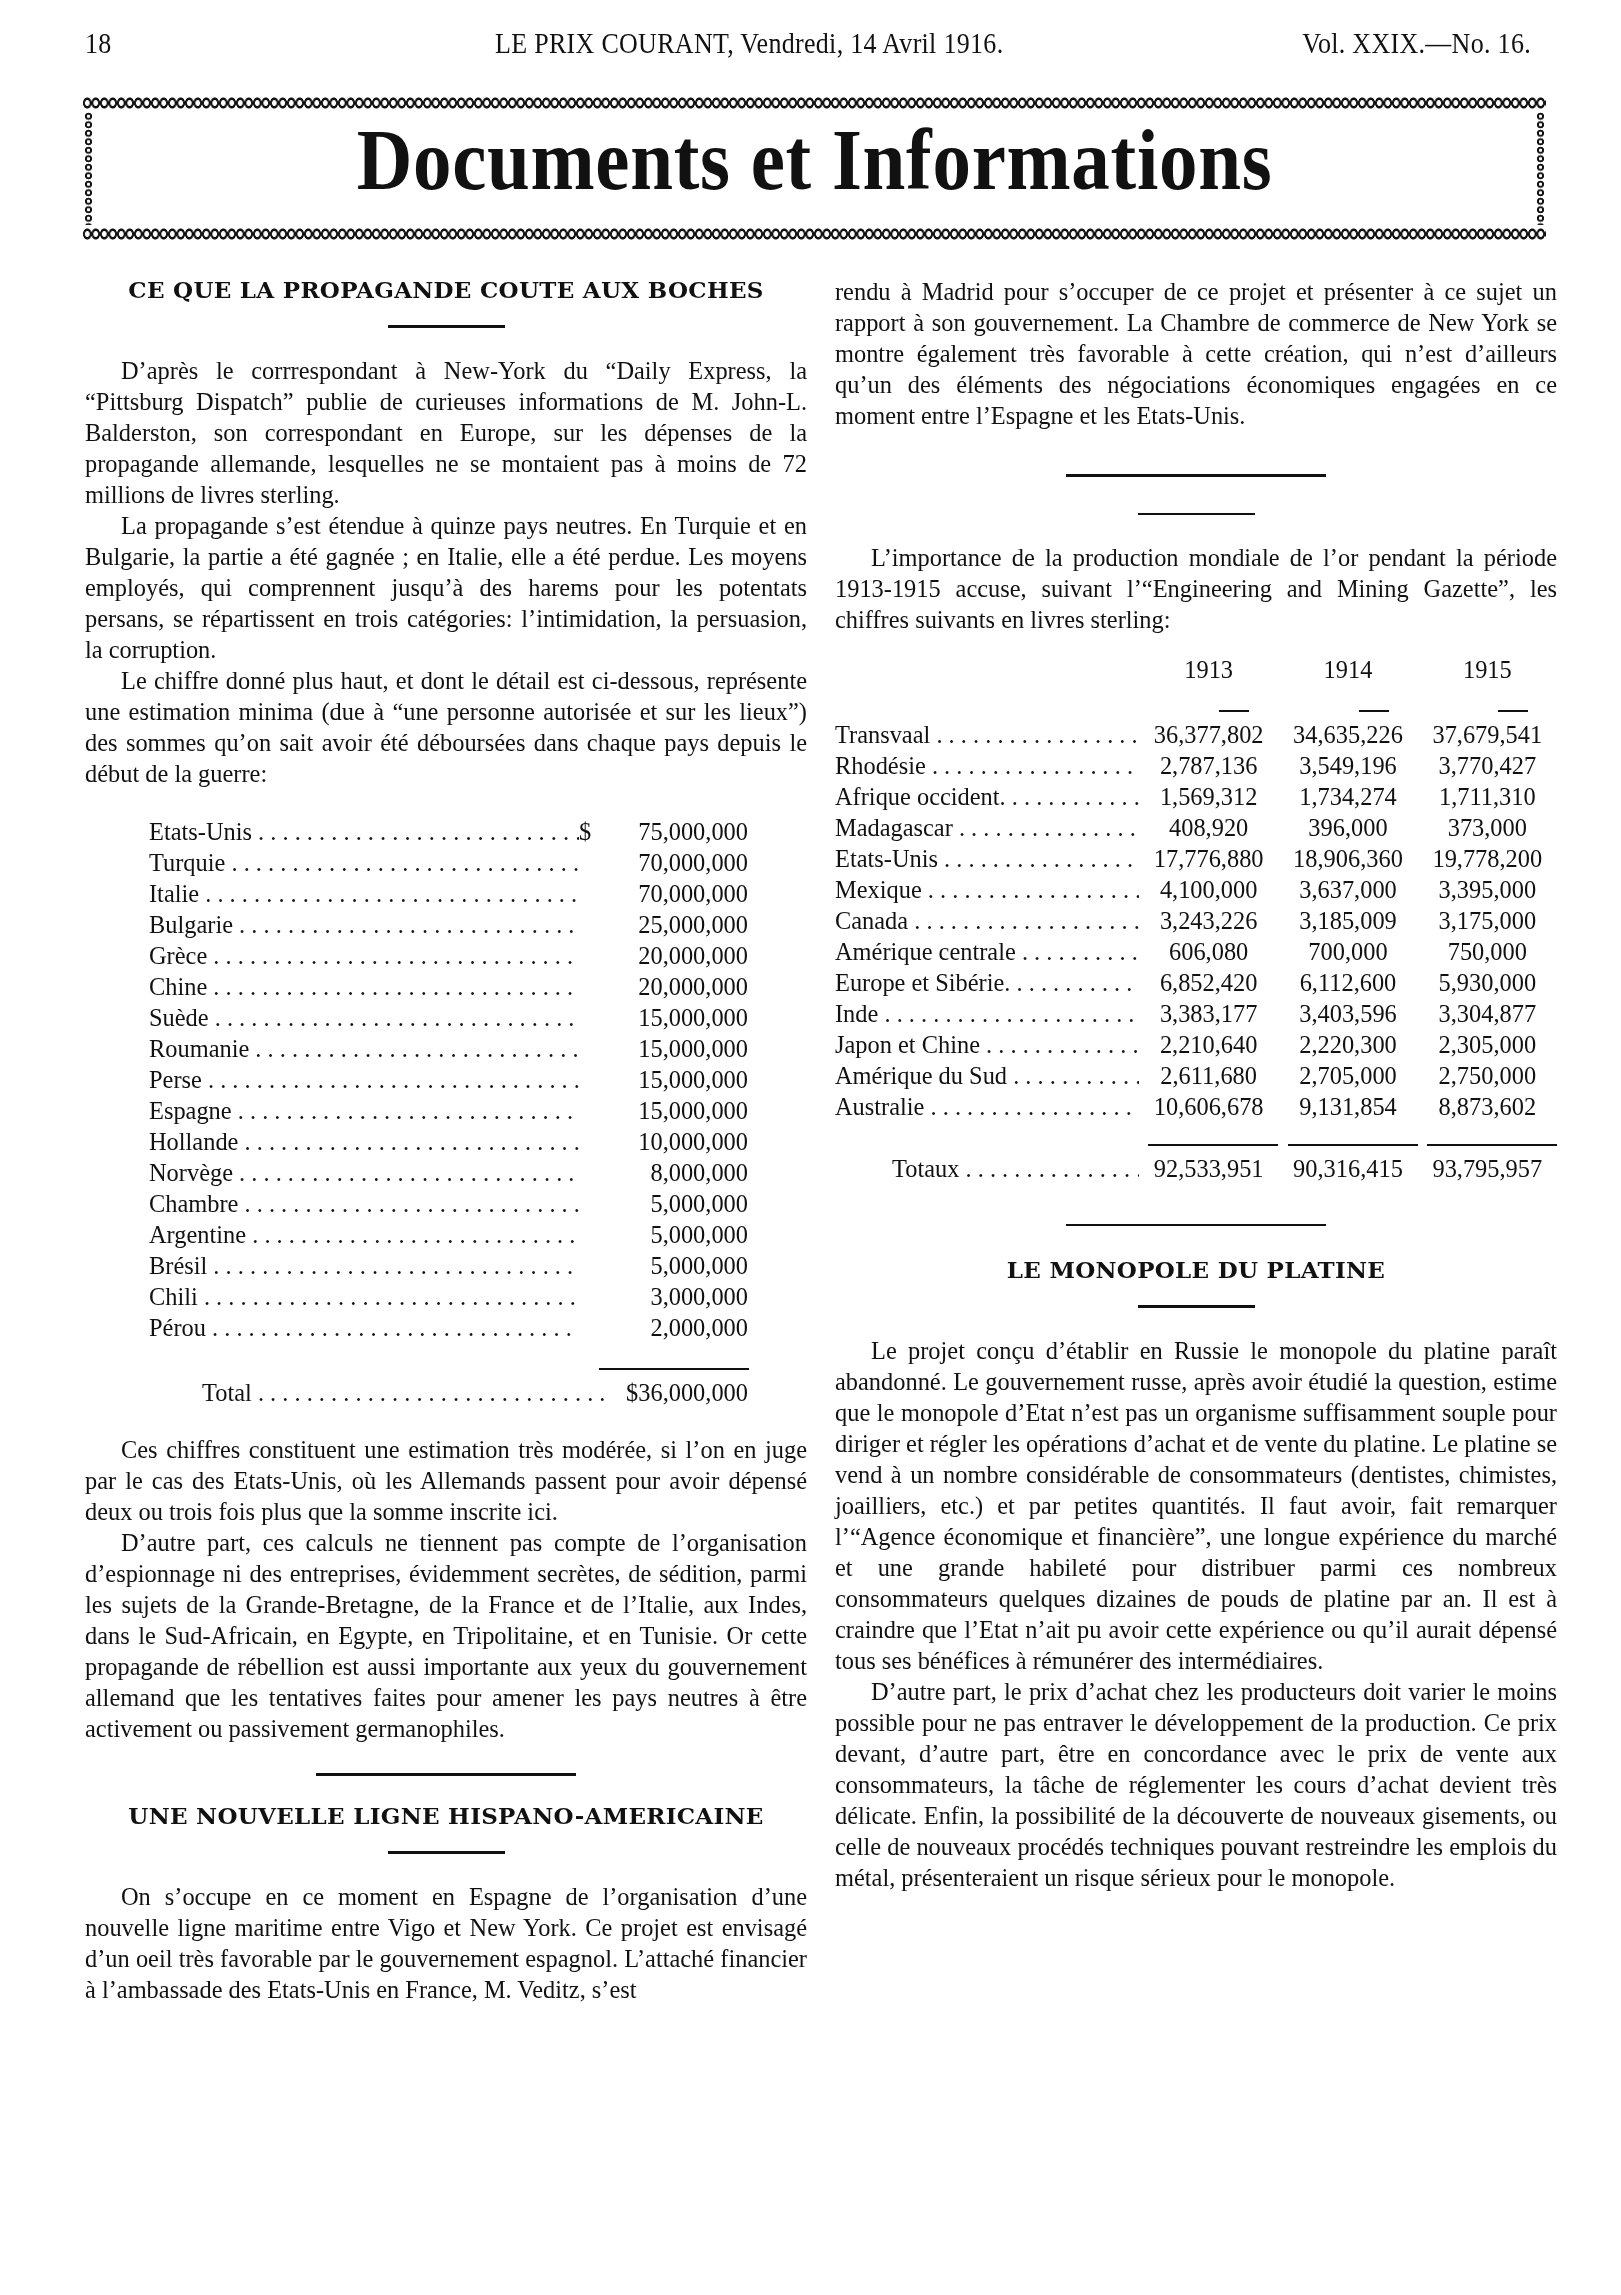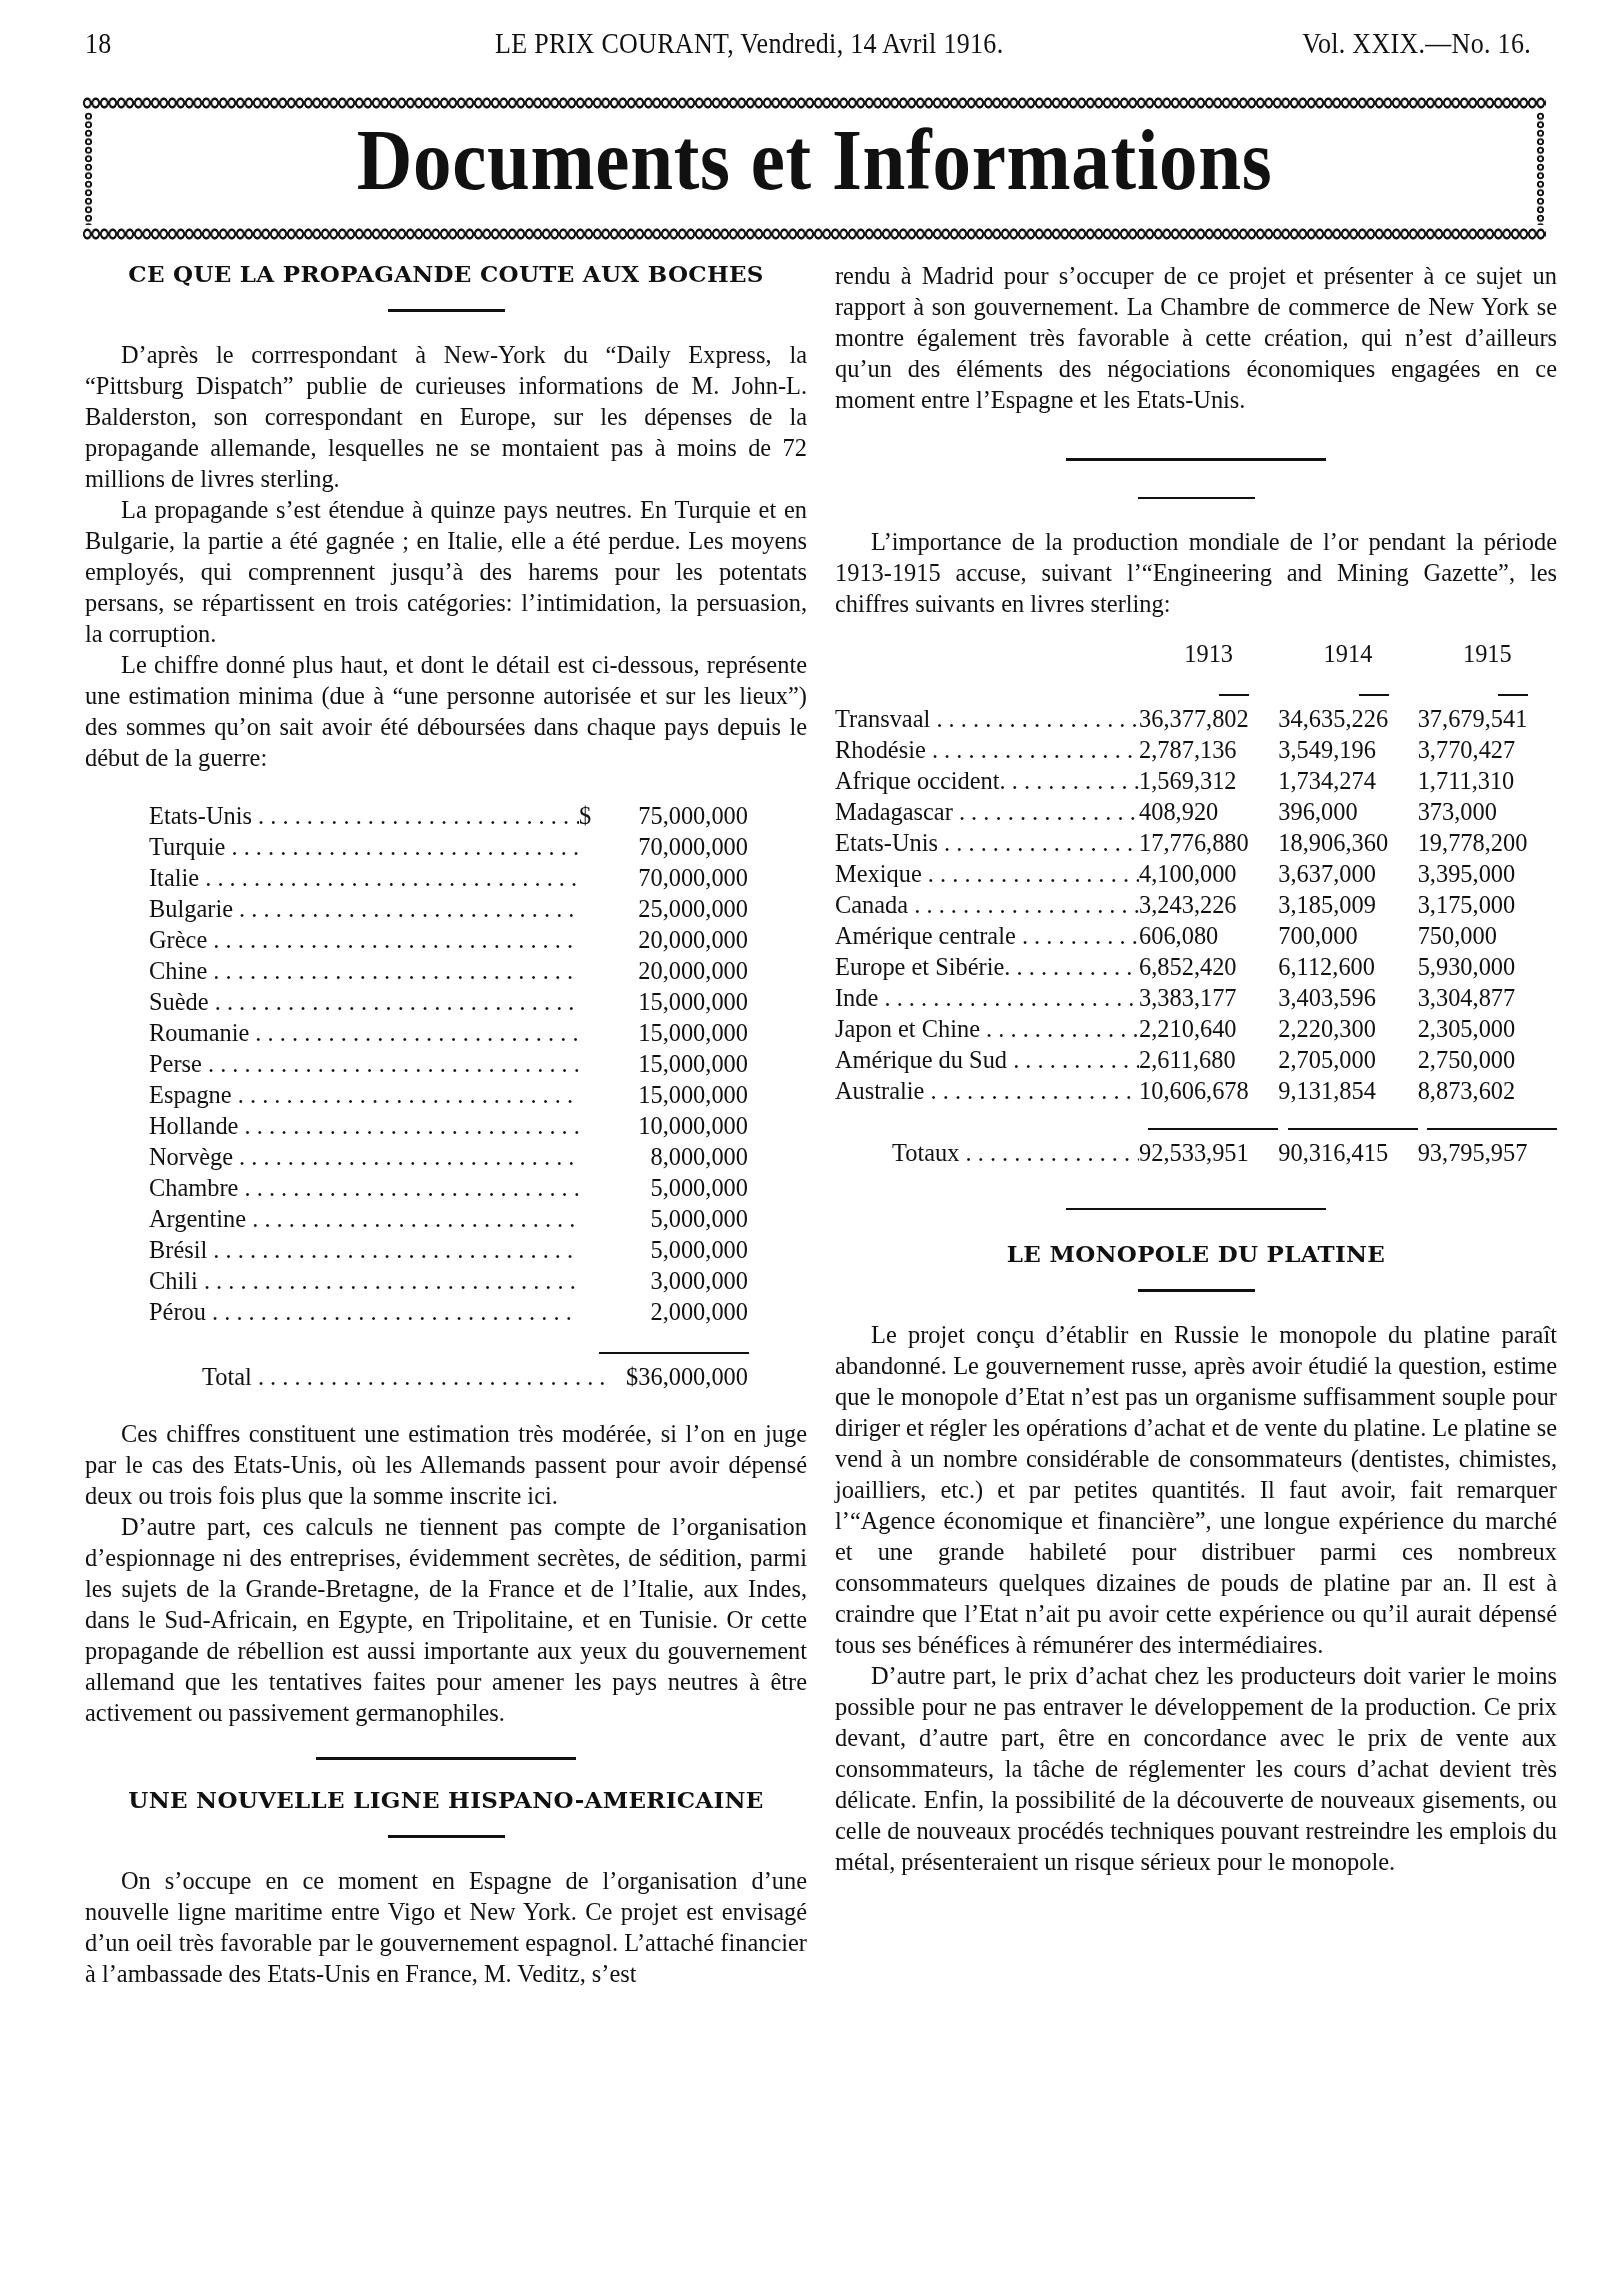--- a/index.html
+++ b/index.html
@@ -33,21 +33,21 @@
     background-size: 9px 8.5px; background-repeat: repeat-y;
   }
   .chain-v.left { left: 1.3px; }
   .chain-v.right { right: 1.3px; }
   .banner-title {
     position: absolute; left: 0; right: 0; top: 19.5px; text-align: center;
     font-family: "Liberation Serif", serif; font-weight: bold; font-size: 77px;
     transform: scaleY(1.12); letter-spacing: 0.7px;
   }
 
-  .col { position: absolute; top: 260px; width: 722px; }
+  .col { position: absolute; top: 276px; width: 722px; }
   .col.left { left: 85px; }
   .col.right { left: 835px; }
 
   .headline {
     font-family: "DejaVu Serif", serif; font-weight: bold; font-size: 23px;
     text-align: center; letter-spacing: 0.3px; margin: 0; white-space: nowrap;
   }
   .rule-short { width: 117px; height: 2.6px; background: #111; margin: 22px auto 27px; }
   .rule-long { width: 260px; height: 2.6px; background: #111; margin: 34px auto 36px; }
 
@@ -70,21 +70,21 @@
   .prop-total td.name { width: 404px; max-width: 404px; overflow: hidden; }
 
   .gold-table { margin-top: 19.5px; width: 722px; }
   .gold-table th {
     font-family: "Liberation Serif", serif; font-weight: normal; font-size: 24.4px;
     text-align: center; padding-bottom: 3.9px;
   }
   .gold-table .yr-dash td { height: 25px; }
   .gold-table .yr-dash span { display: inline-block; width: 30px; height: 2px; background: #111; }
   .gold-table td.reg { width: 247px; max-width: 247px; overflow: hidden; }
-  .gold-table td.num { text-align: left; width: 158px; }
+  .gold-table td.num { text-align: center; width: 158px; }
   .gold-table .sum-rule td { height: 29px; }
   .gold-table .sum-rule span { display: inline-block; width: 130px; height: 2px; background: #111; }
   .gold-table td.tot-label { padding-left: 57px; }
 </style>
 </head>
 <body>
 
 <div class="runhead">
   <span class="pg">18</span>
   <span class="mid">LE PRIX COURANT, Vendredi, 14 Avril 1916.</span>

